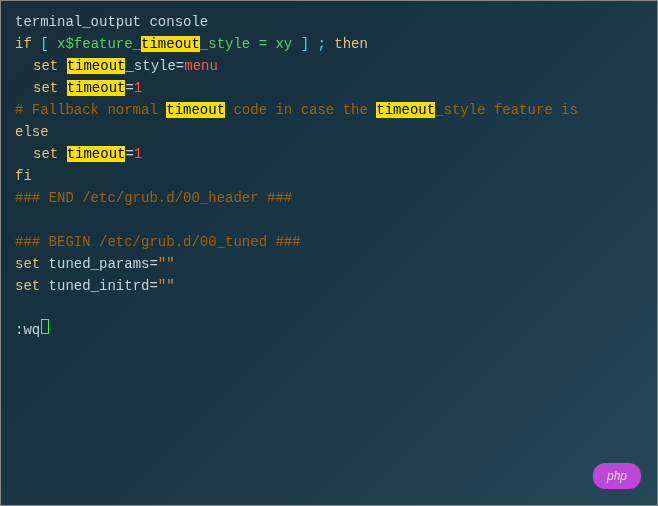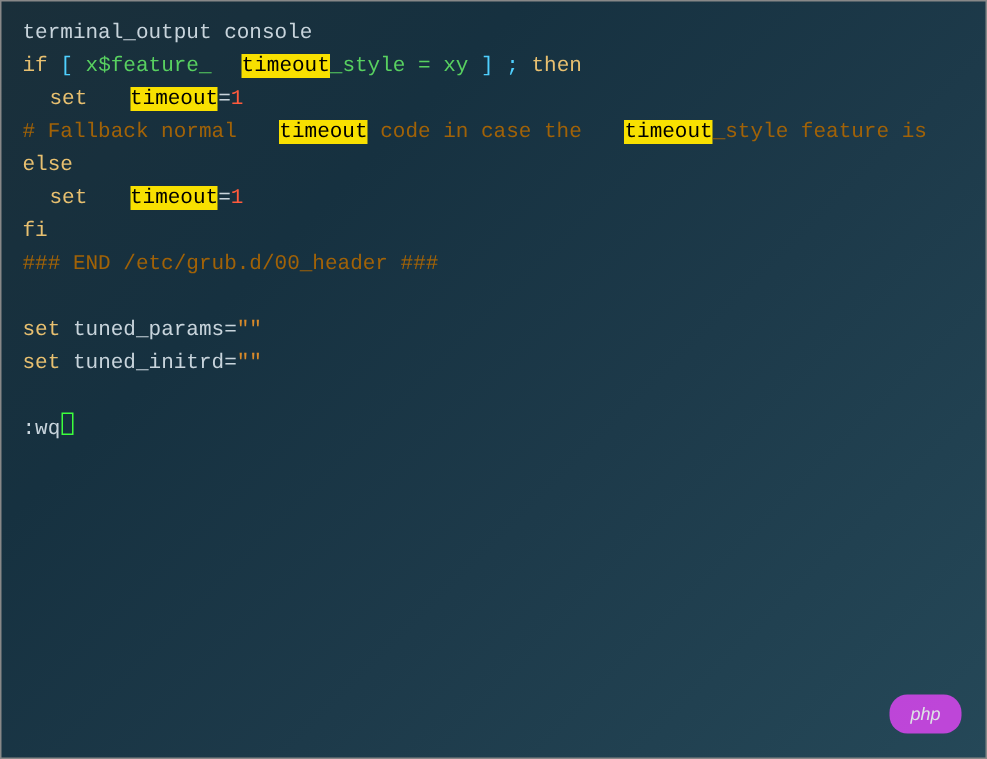--- a/index.html
+++ b/index.html
@@ -17,21 +17,21 @@
     border: 1px solid #888;
   }
   .line { white-space: pre; }
   .i1 { padding-left: 18px; }
   .kw   { color: #e8c070; }          
   .br   { color: #4fd0ff; }          
   .var  { color: #58d060; }
   .str  { color: #ff5a3c; }          
   .num  { color: #ff5a3c; }          
   .cmt  { color: #a16207; }          
-  .hl   { background: #f8e000; color: #000; margin-left: 20px; }
+  .hl   { background: #f8e000; color: #000; }
   .plain{ color: #c8d4dc; }
   .quote{ color: #d88a2a; }
   .vimcmd { display: inline-flex; align-items: flex-start; }
   .cursor {
     display: inline-block;
     width: 8px; height: 15px;
     border: 1px solid #3cff3c;
     margin-left: 1px;
     vertical-align: -2px;
   }
@@ -51,36 +51,38 @@
 </style>
 </head>
 <body>
 
 <div>
 
   <div class="line"><span class="plain">terminal_output console</span></div>
 
   <div class="line"><span class="kw">if</span><span class="br"> [ </span><span class="var">x$feature_</span><span class="hl">timeout</span><span class="var">_style = xy</span><span class="br"> ] ; </span><span class="kw">then</span></div>
 
+  <div class="line i1"><span class="kw">set</span><span> </span><span class="hl">timeout</span><span class="plain">_style=</span><span class="str">menu</span></div>
 
   <div class="line i1"><span class="kw">set</span><span> </span><span class="hl">timeout</span><span class="plain">=</span><span class="num">1</span></div>
 
   <div class="line"><span class="cmt"># Fallback normal </span><span class="hl">timeout</span><span class="cmt"> code in case the </span><span class="hl">timeout</span><span class="cmt">_style feature is</span></div>
 
 
   <div class="line"><span class="kw">else</span></div>
 
   <div class="line i1"><span class="kw">set</span><span> </span><span class="hl">timeout</span><span class="plain">=</span><span class="num">1</span></div>
 
   <div class="line"><span class="kw">fi</span></div>
 
   <div class="line"><span class="cmt">### END /etc/grub.d/00_header ###</span></div>
 
   <div class="line"> </div>
 
+  <div class="line"><span class="cmt">### BEGIN /etc/grub.d/00_tuned ###</span></div>
 
   <div class="line"><span class="kw">set</span><span class="plain"> tuned_params=</span><span class="quote">""</span></div>
 
   <div class="line"><span class="kw">set</span><span class="plain"> tuned_initrd=</span><span class="quote">""</span></div>
 
 
   <div class="line"> </div>
 
 
   <div class="line vimcmd"><span class="plain">:wq</span><span class="cursor"></span></div>

